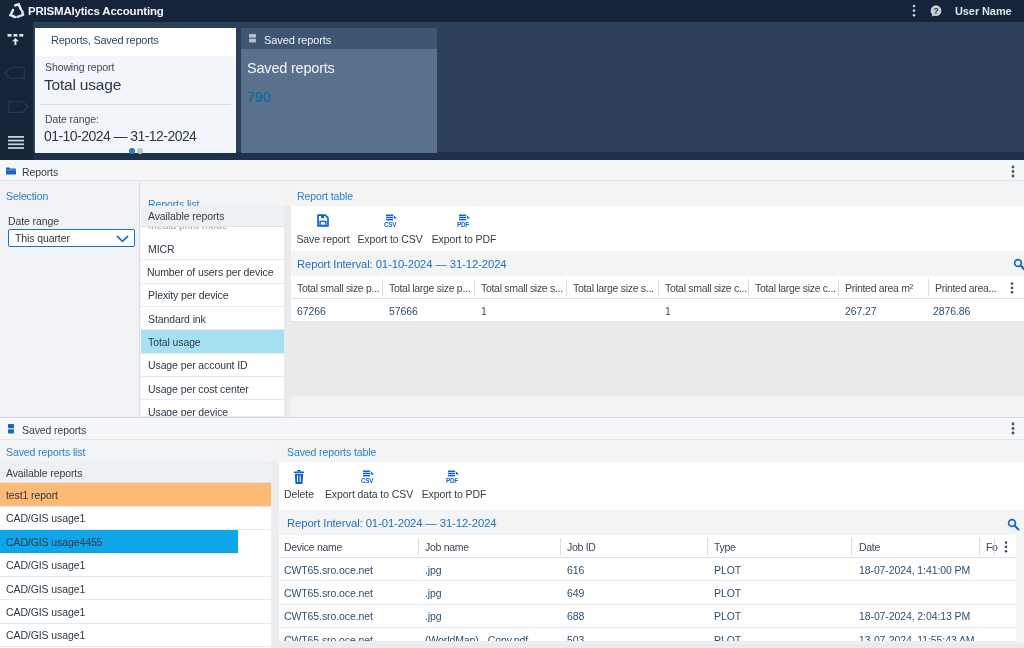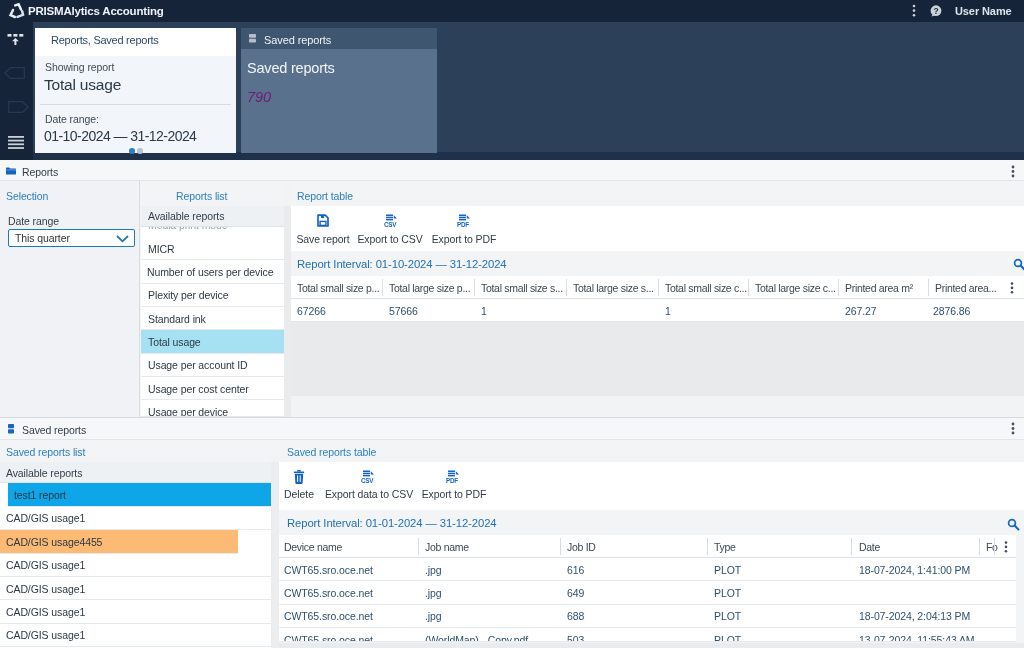--- a/index.html
+++ b/index.html
@@ -70,21 +70,21 @@
 <div class="ab" style="left:137px;top:148.4px;width:5.6px;height:5.6px;border-radius:50%;background:#b9c1c9;"></div>
 
 <div class="ab" style="left:241px;top:28px;width:196px;height:125px;background:#5a718d;"></div>
 <div class="ab" style="left:241px;top:28px;width:196px;height:21px;background:#3e5670;"></div>
 <svg style="left:249px;top:34px;" width="7" height="9" viewBox="0 0 7 9">
   <rect x="0" y="0" width="7" height="3.8" rx="0.8" fill="#b6bfc9"></rect>
   <rect x="0" y="4.8" width="7" height="3.8" rx="0.8" fill="#b6bfc9"></rect>
 </svg>
 <div class="tx" style="left:264px;top:33px;font-size:11px;color:#eef2f6;">Saved reports</div>
 <div class="tx" style="left:247px;top:60px;font-size:14.5px;line-height:16px;color:#f2f5f8;letter-spacing:-0.2px;">Saved reports</div>
-<div class="tx" style="left:247px;top:89px;font-size:14.5px;line-height:16px;color:#701a75;font-style:italic;">790</div>
+<div class="tx" style="left:247px;top:89px;font-size:14.5px;line-height:16px;color:#0369a1;">790</div>
 
 <div class="ab" style="left:0;top:160px;width:1024px;height:21px;background:#f5f7f8;border-bottom:1px solid #e2e5e8;"></div>
 <svg style="left:6px;top:167px;" width="10" height="8" viewBox="0 0 10 8">
   <path d="M0 7 V1 Q0 0.4 0.6 0.4 H3.3 L4.3 1.6 H9.4 Q10 1.6 10 2.2 V7 Q10 7.6 9.4 7.6 H0.6 Q0 7.6 0 7 Z" fill="#1565c0"></path>
   <rect x="0" y="2.6" width="10" height="0.7" fill="#e8f0f8" opacity="0.55"></rect>
 </svg>
 <div class="tx" style="left:22px;top:165px;">Reports</div>
 <svg style="left:1011px;top:165px;" width="4" height="13" viewBox="0 0 4 13">
   <circle cx="2" cy="2" r="1.4" fill="#44516a"></circle>
     <circle cx="2" cy="6.5" r="1.4" fill="#44516a"></circle>
@@ -97,21 +97,21 @@
 <div class="tx bl" style="left:6px;top:189px;">Selection</div>
 <div class="tx" style="left:8px;top:214px;">Date range</div>
 <div class="ab" style="left:8px;top:229px;width:127px;height:18px;background:#fff;border:1.5px solid #1b78bd;border-radius:2px;"></div>
 <div class="tx" style="left:15px;top:231px;color:#333;">This quarter</div>
 <svg style="left:116px;top:235px;" width="13" height="8" viewBox="0 0 13 8">
   <path d="M1 1 L6.5 6.3 L12 1" fill="none" stroke="#1b78bd" stroke-width="1.8"></path>
 </svg>
 
 <div class="ab" style="left:141px;top:181px;width:143px;height:236px;background:#fff;"></div>
 <div class="ab" style="left:141px;top:181px;width:143px;height:25px;background:#f2f4f6;"></div>
-<div class="tx bl" style="left:148px;top:189px;margin-left:28px;">Reports list</div>
+<div class="tx bl" style="left:148px;top:197px;">Reports list</div>
 <div class="ab" style="left:141px;top:206px;width:143px;height:21px;background:#edf1f4;border-bottom:1px solid #e0e3e6;"></div>
 <div class="tx" style="left:148px;top:209px;">Available reports</div>
 <div class="ab" style="left:141px;top:227px;width:143px;height:10px;overflow:hidden;background:#fff;">
   <div class="tx gy" style="left:7px;top:-9.5px;">Media print mode</div>
 </div>
 <div id="rlist">
     <div class="ab" style="left:141px;top:237px;width:143px;height:23.30000000000001px;background:#fff;border-bottom:1px solid #e7eaec;overflow:hidden;">
       <div class="tx" style="left:7px;top:4.5px;color:#2c3945;">MICR</div>
     </div>
     <div class="ab" style="left:141px;top:260.3px;width:143px;height:23.30000000000001px;background:#fff;border-bottom:1px solid #e7eaec;overflow:hidden;">
@@ -225,27 +225,27 @@
 </svg>
 
 <div class="ab" style="left:0;top:440px;width:1024px;height:208px;background:#f1f3f5;"></div>
 
 <div class="ab" style="left:0;top:440px;width:271px;height:208px;background:#fff;"></div>
 <div class="ab" style="left:0;top:440px;width:271px;height:22px;background:#f2f4f6;"></div>
 <div class="tx bl" style="left:6px;top:445px;">Saved reports list</div>
 <div class="ab" style="left:0;top:462px;width:271px;height:21px;background:#edf1f4;border-bottom:1px solid #e0e3e6;"></div>
 <div class="tx" style="left:6px;top:466px;">Available reports</div>
 <div id="slist">
-    <div class="ab" style="left:8px;top:483.4px;width:271px;height:23.399999999999977px;background:#0ea5e9;border-bottom:1px solid #e7eaec;overflow:hidden;">
+    <div class="ab" style="left:0;top:483.4px;width:271px;height:23.399999999999977px;background:#fdba74;border-bottom:1px solid #e7eaec;overflow:hidden;">
       <div class="tx" style="left:6px;top:4.5px;color:#2c3945;">test1 report</div>
     </div>
     <div class="ab" style="left:0;top:506.8px;width:271px;height:23.400000000000034px;background:#fff;border-bottom:1px solid #e7eaec;overflow:hidden;">
       <div class="tx" style="left:6px;top:4.5px;color:#2c3945;">CAD/GIS usage1</div>
     </div>
-    <div class="ab" style="left:0;top:530.2px;width:238px;height:23.399999999999977px;background:#fdba74;border-bottom:1px solid #e7eaec;overflow:hidden;">
+    <div class="ab" style="left:0;top:530.2px;width:238px;height:23.399999999999977px;background:#0ea5e9;border-bottom:1px solid #e7eaec;overflow:hidden;">
       <div class="tx" style="left:6px;top:4.5px;color:#2c3945;">CAD/GIS usage4455</div>
     </div>
     <div class="ab" style="left:0;top:553.6px;width:271px;height:23.399999999999977px;background:#fff;border-bottom:1px solid #e7eaec;overflow:hidden;">
       <div class="tx" style="left:6px;top:4.5px;color:#2c3945;">CAD/GIS usage1</div>
     </div>
     <div class="ab" style="left:0;top:577px;width:271px;height:23.399999999999977px;background:#fff;border-bottom:1px solid #e7eaec;overflow:hidden;">
       <div class="tx" style="left:6px;top:4.5px;color:#2c3945;">CAD/GIS usage1</div>
     </div>
     <div class="ab" style="left:0;top:600.4px;width:271px;height:23.399999999999977px;background:#fff;border-bottom:1px solid #e7eaec;overflow:hidden;">
       <div class="tx" style="left:6px;top:4.5px;color:#2c3945;">CAD/GIS usage1</div>

